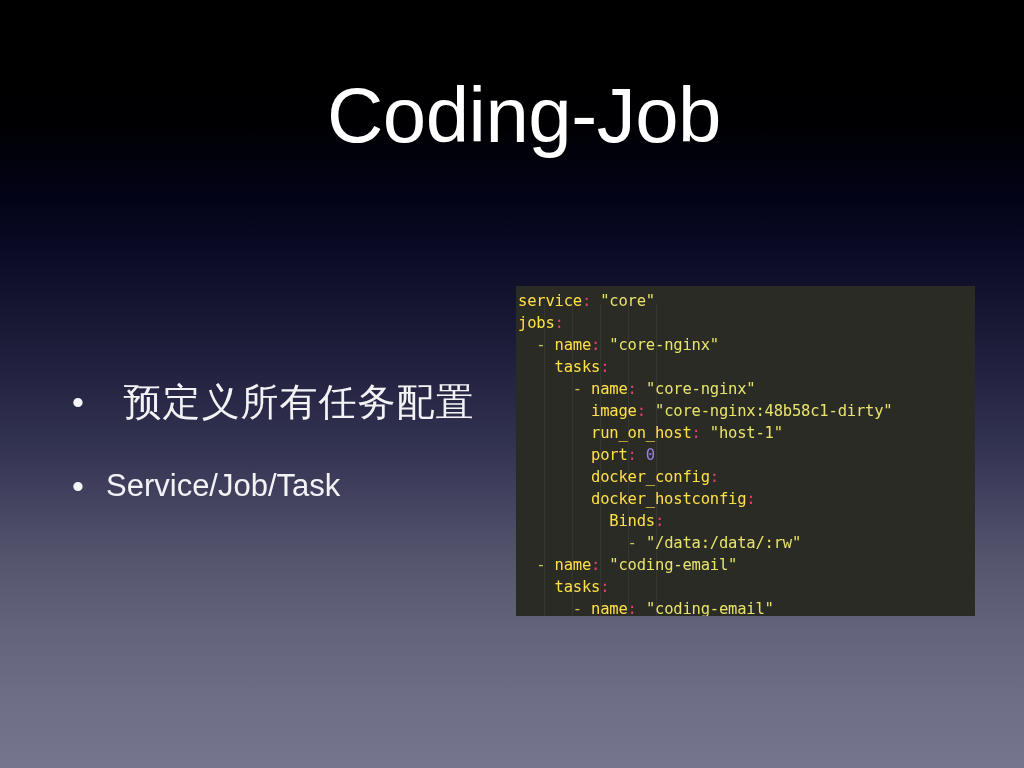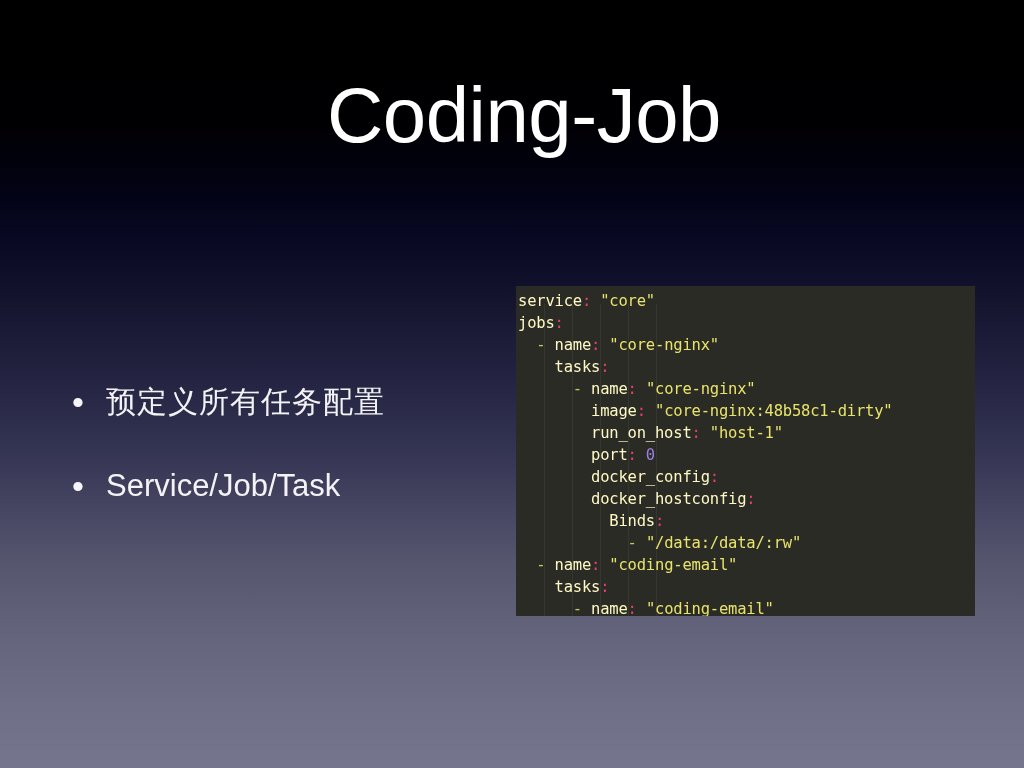--- a/index.html
+++ b/index.html
@@ -80,22 +80,23 @@
     flex: 1 1 auto;
     font-size: 31px;
     line-height: 48px;
     font-weight: 300;
     color: #f3f3f6;
     white-space: nowrap;
   }
 
   .bullet-text.cjk {
     font-family: "DejaVu Sans", "Liberation Sans", sans-serif;
-    font-size: 30px;
+    font-size: 38px;
     letter-spacing: 1px;
+    text-align: center;
   }
 
   
   #code-block {
     position: absolute;
     left: 516px;
     top: 286px;
     width: 459px;
     height: 330px;
     background: #2b2b26;
@@ -123,21 +124,21 @@
   
   .guide {
     position: absolute;
     top: 14px;
     bottom: 0;
     width: 1px;
     background: rgba(255,255,255,0.055);
     z-index: 1;
   }
 
-  .tok-key   { color: #fef9c3; }
+  .tok-key   { color: #fde047; }
   .tok-str   { color: #e8e36a; }
   .tok-num   { color: #9a7fe0; }
   .tok-dash  { color: #c9c45e; }
   .tok-punct { color: #e83e68; }
   .tok-plain { color: #d8d8cc; }
 </style>
 </head>
 <body>
 
 <div id="slide">

